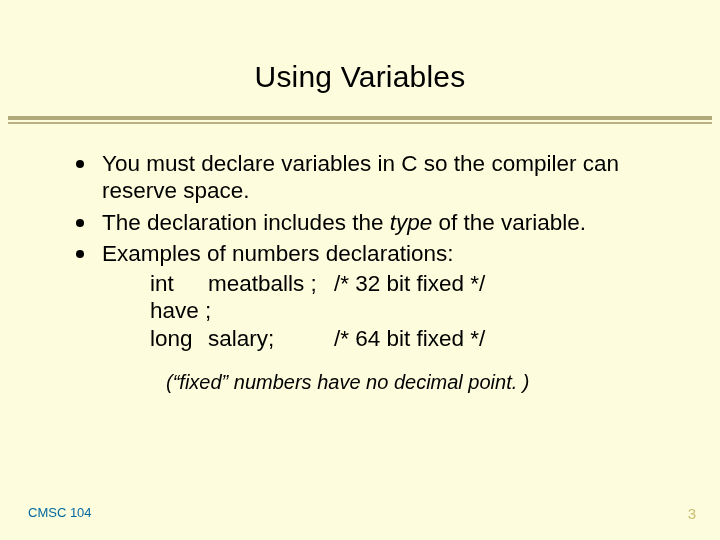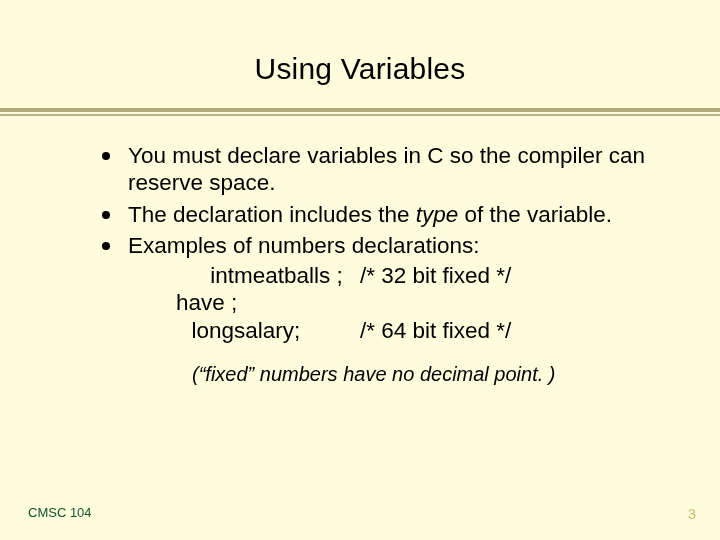--- a/index.html
+++ b/index.html
@@ -8,21 +8,21 @@
     background: #fdfcdc;
     font-family: Arial, Helvetica, sans-serif;
     color: #000;
     position: relative;
     overflow: hidden;
   }
   .slide {
     width: 720px;
     height: 540px;
     position: relative;
-    padding: 0;
+    padding: 8px;
   }
   .title {
     text-align: center;
     font-size: 30px;
     font-weight: 400;
     padding-top: 52px;
     padding-bottom: 16px;
     letter-spacing: 0.2px;
   }
   .divider {
@@ -35,21 +35,20 @@
     left: 0; right: 0;
     height: 3px;
     background: #b1a97a;
   }
   .divider .bar.top { top: 0; height: 4px; }
   .divider .bar.bottom { top: 6px; height: 2px; opacity: 0.9; }
   .content {
     padding: 28px 60px 0 60px;
     font-size: 22.5px;
     line-height: 1.22;
-    margin-left: 34px;
   }
   ul.bullets {
     list-style: none;
     padding-left: 34px;
   }
   ul.bullets > li {
     position: relative;
     margin-bottom: 4px;
   }
   ul.bullets > li::before {
@@ -65,35 +64,35 @@
   .italic { font-style: italic; }
   .decls {
     margin-top: 2px;
     padding-left: 48px;
     font-size: 22.5px;
     line-height: 1.22;
   }
   .decl-row {
     display: flex;
   }
-  .col-type { width: 58px; text-align: right; }
+  .col-type { width: 58px; }
   .col-name { width: 126px; }
   .col-cmt { flex: 1; }
   .note {
     font-style: italic;
     margin-top: 18px;
     padding-left: 98px;
     font-size: 20px;
   }
   .footer-left {
     position: absolute;
     left: 28px;
     bottom: 20px;
     font-size: 13px;
-    color: #14532d;
+    color: #0369a1;
   }
   .footer-right {
     position: absolute;
     right: 24px;
     bottom: 18px;
     font-size: 15px;
     color: #c9bd72;
   }
 </style>
 </head>

